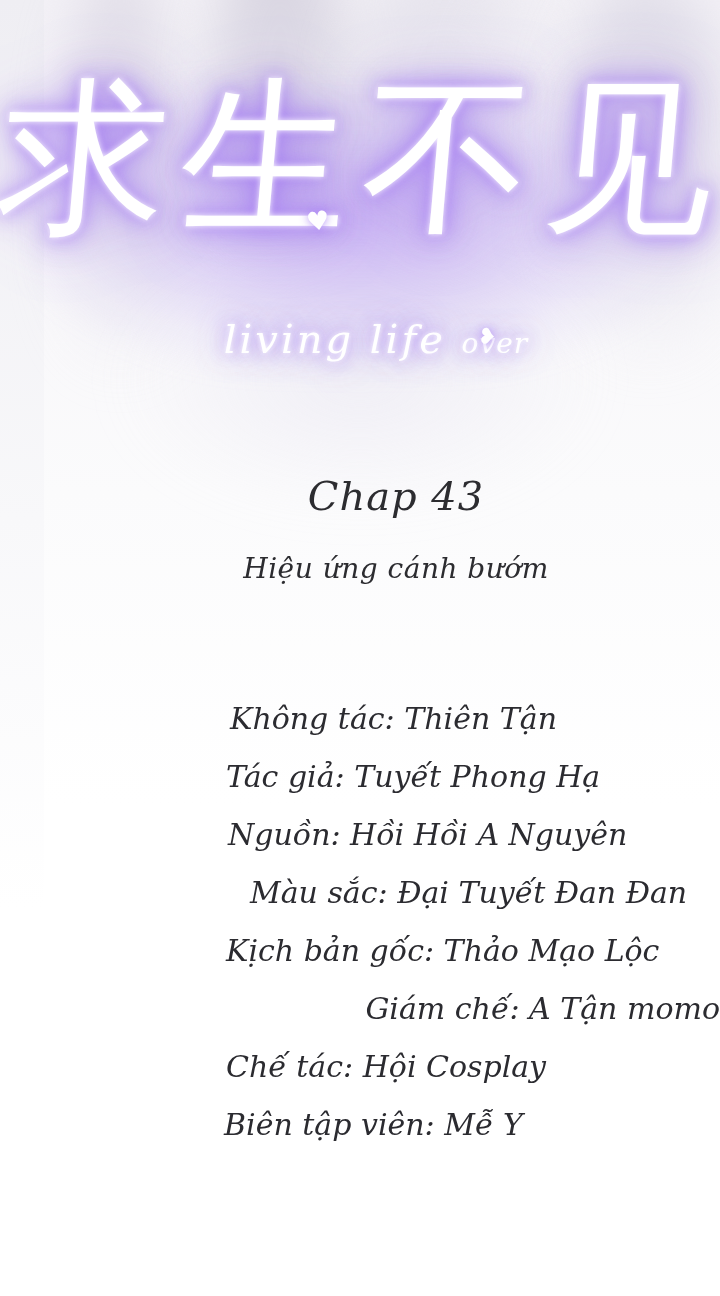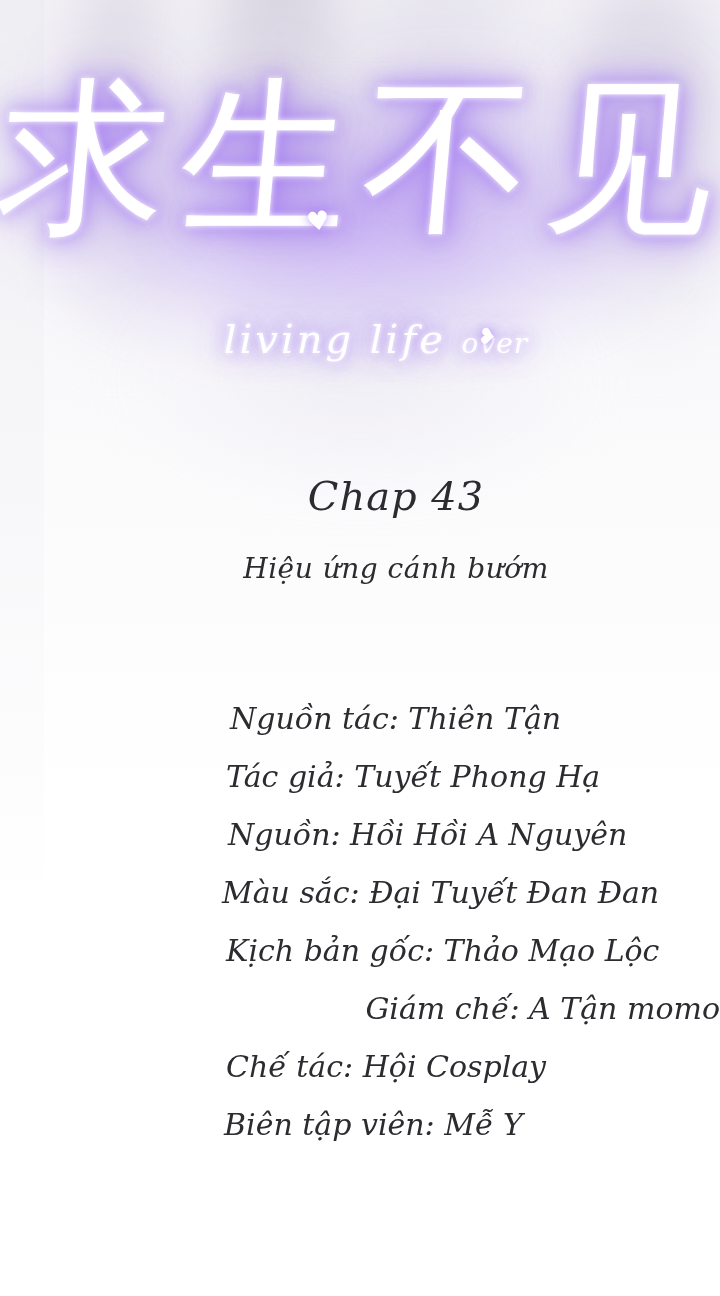--- a/index.html
+++ b/index.html
@@ -176,21 +176,21 @@
     font-size: 30px;
     line-height: 58px;
     color: #2b2b30;
     text-align: left;
     padding-left: 228px;
     white-space: nowrap;
   }
   .credit-line.c-0 { padding-left: 230px; }
   .credit-line.c-1 { padding-left: 226px; }
   .credit-line.c-2 { }
-  .credit-line.c-3 { padding-left: 222px; }
+  .credit-line.c-3 { padding-left: 222px; margin-left: 28px; }
   .credit-line.c-4 { padding-left: 226px; }
   .credit-line.c-5 { padding-left: 228px; text-align: right; }
   .credit-line.c-6 { padding-left: 226px; font-style: italic; }
   .credit-line.c-7 { padding-left: 224px; }
 </style>
 </head>
 <body>
 
 <div class="page">
 
@@ -214,21 +214,21 @@
     </div>
     <div class="butterfly-deco">❥</div>
   </div>
 
   <div class="chapter-block">
     <div class="chapter-number">Chap 43</div>
     <div class="chapter-name">Hiệu ứng cánh bướm</div>
   </div>
 
   <div class="credits">
-    <div class="credit-line c-0">Nguồn tác: Thiên Tận</div>
+    <div class="credit-line c-0">Không tác: Thiên Tận</div>
     <div class="credit-line c-1">Tác giả: Tuyết Phong Hạ</div>
     <div class="credit-line c-2">Nguồn: Hồi Hồi A Nguyên</div>
     <div class="credit-line c-3">Màu sắc: Đại Tuyết Đan Đan</div>
     <div class="credit-line c-4">Kịch bản gốc: Thảo Mạo Lộc</div>
     <div class="credit-line c-5">Giám chế: A Tận momo</div>
     <div class="credit-line c-6">Chế tác: Hội Cosplay</div>
     <div class="credit-line c-7">Biên tập viên: Mễ Y</div>
   </div>
 
 </div>

